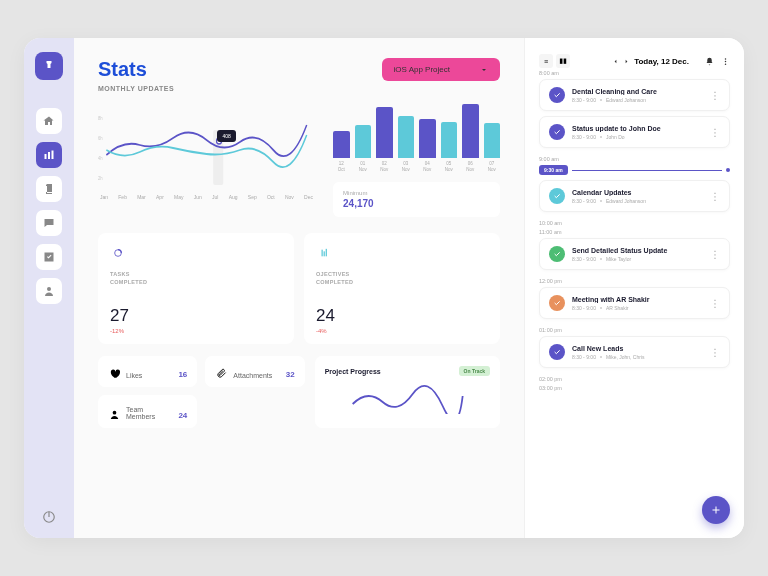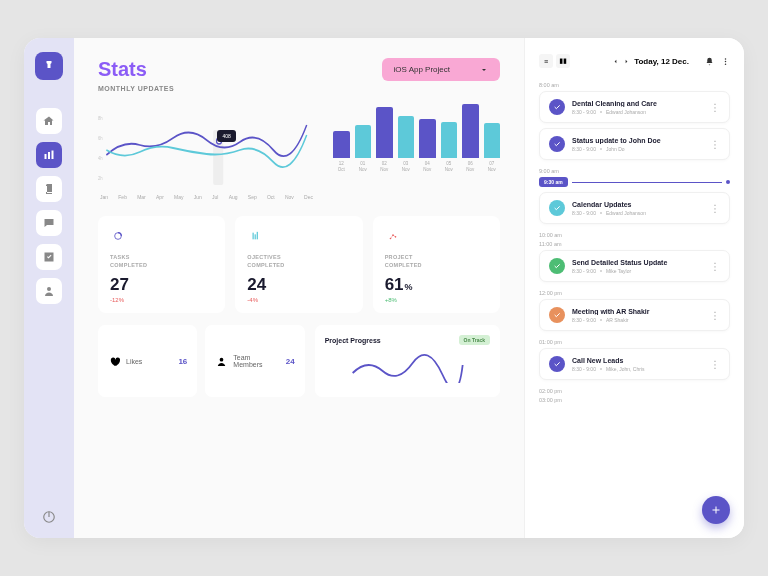--- a/index.html
+++ b/index.html
@@ -10,23 +10,23 @@
 .logo svg{width:12px;height:12px;fill:#fff}
 .nav{display:flex;flex-direction:column;gap:8px}
 .nav-item{width:26px;height:26px;border-radius:7px;display:flex;align-items:center;justify-content:center;cursor:pointer;background:#fff}
 .nav-item.active{background:#5b54c7}
 .nav-item svg{width:12px;height:12px;fill:#888}
 .nav-item.active svg{fill:#fff}
 .power{position:absolute;bottom:14px;width:14px;height:14px}
 .power svg{width:14px;height:14px;fill:none;stroke:#888;stroke-width:2}
 .main{flex:1;padding:20px 24px;overflow:hidden}
 .header{display:flex;justify-content:space-between;align-items:flex-start;margin-bottom:18px}
-.title{font-size:20px;font-weight:700;color:#8b5cf6}
+.title{font-size:20px;font-weight:700;color:#1d4ed8}
 .subtitle{font-size:7px;font-weight:600;letter-spacing:.5px;color:#888;margin-top:4px}
-.project-select{background:#f9a8d4;border-radius:6px;padding:7px 12px;font-size:8px;font-weight:500;display:flex;align-items:center;gap:30px;cursor:pointer;color:#333}
+.project-select{background:#ec4899;border-radius:6px;padding:7px 12px;font-size:8px;font-weight:500;display:flex;align-items:center;gap:30px;cursor:pointer;color:#333}
 .project-select svg{width:8px;height:8px;fill:#333}
 .charts{display:flex;gap:18px;margin-bottom:16px}
 .chart-left{flex:1.3}
 .chart-right{flex:1}
 .chart-title{font-size:10px;font-weight:700;color:#1a1a2e}
 .chart-sub{font-size:6px;color:#aaa;margin-top:2px}
 .chart-header{display:flex;justify-content:space-between;align-items:flex-start;margin-bottom:10px}
 .chart-icon{width:18px;height:18px;background:#f0f0f0;border-radius:50%;display:flex;align-items:center;justify-content:center}
 .chart-icon svg{width:9px;height:9px;fill:none;stroke:#888;stroke-width:2}
 .line-chart{height:80px;position:relative}
@@ -39,39 +39,39 @@
 .minmax{display:flex;gap:10px;margin-top:10px}
 .mm-box{flex:1;background:#fff;border-radius:6px;padding:8px 10px}
 .mm-label{font-size:6px;color:#aaa}
 .mm-value{font-size:10px;font-weight:700;color:#5b54c7;margin-top:2px}
 .mm-box.max .mm-value{color:#5dc9d9}
 .stats-row{display:flex;gap:10px;margin-bottom:12px}
 .stat-card{flex:1;background:#fff;border-radius:8px;padding:12px 12px 10px}
 .stat-icon{width:16px;height:16px;border-radius:50%;display:flex;align-items:center;justify-content:center;margin-bottom:10px}
 .stat-icon svg{width:10px;height:10px}
 .stat-label{font-size:5.5px;color:#aaa;font-weight:600;letter-spacing:.3px;line-height:1.4}
-.stat-value{font-size:17px;font-weight:700;color:#1a1a2e;margin-top:6px;display:flex;align-items:baseline}
+.stat-value{font-size:17px;font-weight:400;color:#1a1a2e;margin-top:20px;display:flex;align-items:baseline}
 .stat-value .pct{font-size:9px;margin-left:1px}
 .stat-change{font-size:6px;margin-top:2px}
 .stat-change.neg{color:#e85d5d}
 .stat-change.pos{color:#4dbd74}
 .bottom-row{display:flex;gap:10px}
 .info-grid{display:grid;grid-template-columns:1fr 1fr;gap:8px;flex:1.25}
-.info-card{background:#fff;border-radius:7px;padding:8px 10px;display:flex;align-items:center;gap:6px}
+.info-card{background:#fff;border-radius:7px;padding:8px 10px;display:flex;align-items:flex-end;gap:6px}
 .info-icon{width:12px;height:12px;display:flex;align-items:center;justify-content:center}
 .info-icon svg{width:11px;height:11px;fill:#888}
 .info-label{font-size:7px;color:#666;flex:1}
 .info-value{font-size:8px;font-weight:700;color:#5b54c7}
 .progress-card{flex:1;background:#fff;border-radius:7px;padding:10px}
 .progress-header{display:flex;justify-content:space-between;align-items:center;margin-bottom:8px}
 .progress-title{font-size:7px;font-weight:700;color:#1a1a2e}
 .progress-badge{background:#d4f0d4;color:#4a8a4a;font-size:5px;padding:2px 5px;border-radius:3px;font-weight:600}
 .progress-chart svg{width:100%;height:30px}
 .schedule{width:220px;background:#fff;padding:16px 14px;border-left:1px solid #f0f0f0;position:relative}
-.sched-header{display:flex;align-items:center;gap:8px;margin-bottom:14px}
+.sched-header{display:flex;align-items:center;gap:8px;margin-bottom:2px}
 .view-toggles{display:flex;gap:3px}
 .view-btn{width:14px;height:14px;border-radius:3px;background:#f5f5f5;display:flex;align-items:center;justify-content:center;cursor:pointer;font-size:7px}
 .date-nav{display:flex;align-items:center;gap:4px;font-size:8px;font-weight:600;margin-left:auto}
 .date-nav svg{width:7px;height:7px;fill:#333;cursor:pointer}
 .sched-icons{display:flex;gap:7px;margin-left:8px}
 .sched-icons svg{width:9px;height:9px;fill:#333;cursor:pointer}
 .timeline{font-size:5.5px;color:#aaa;position:relative}
 .time-label{margin-bottom:3px}
 .events{margin-bottom:8px}
 .event-card{background:#fff;border:1px solid #f0f0f0;border-radius:7px;padding:7px 9px;display:flex;align-items:center;gap:7px;margin-bottom:5px;box-shadow:0 1px 3px rgba(0,0,0,.03)}
@@ -216,20 +216,24 @@
             <div class="bar-group">
               <div class="bar" style="height: 54px; background: rgb(91, 84, 199);"></div>
               <div class="bar-label">06<br>Nov</div>
             </div>
             <div class="bar-group">
               <div class="bar" style="height: 34.8px; background: rgb(93, 201, 217);"></div>
               <div class="bar-label">07<br>Nov</div>
             </div>
           </div>
         <div class="minmax">
+          <div class="mm-box">
+            <div class="mm-label">Minimum</div>
+            <div class="mm-value">24,170</div>
+          </div>
         </div>
       </div>
     </div>
 
     <div class="stats-row" id="stats-row">
         <div class="stat-card">
           <div class="stat-icon" style="color:#5b54c7">
             <svg viewBox="0 0 24 24">
               <circle cx="12" cy="12" r="8" fill="none" stroke="currentColor" stroke-width="2"></circle>
               <path d="M12 4a8 8 0 018 8" stroke="currentColor" stroke-width="3" fill="none"></path>
@@ -244,45 +248,41 @@
             <svg viewBox="0 0 24 24">
               <rect x="6" y="4" width="3" height="16" fill="currentColor"></rect>
               <rect x="11" y="8" width="3" height="12" fill="currentColor"></rect>
               <rect x="16" y="2" width="3" height="18" fill="currentColor"></rect>
             </svg>
           </div>
   <div class="stat-label">OJECTIVES<br>COMPLETED</div>
   <div class="stat-value">24</div>
   <div class="stat-change neg">-4%</div>
         </div>
-        <div class="stat-card">
-          <div class="stat-icon" style="color:#e85d5d">
-            <svg viewBox="0 0 24 24">
-              <circle cx="6" cy="18" r="2" fill="currentColor"></circle>
-              <circle cx="12" cy="10" r="2" fill="currentColor"></circle>
-              <circle cx="18" cy="14" r="2" fill="currentColor"></circle>
-              <path d="M6 18l6-8 6 4" stroke="currentColor" fill="none"></path>
-            </svg>
-          </div>
-  <div class="stat-label">PROJECT<br>COMPLETED</div>
-  <div class="stat-value">61<span class="pct">%</span></div>
-  <div class="stat-change pos">+8%</div>
-        </div>
       </div>
 
     <div class="bottom-row">
       <div class="info-grid" id="info-grid">
           <div class="info-card">
             <div class="info-icon">
               <svg viewBox="0 0 24 24">
                 <path d="M12 21s-8-5-8-12a5 5 0 0110-1 5 5 0 0110 1c0 7-8 12-8 12z" fill="currentColor"></path>
               </svg>
             </div>
             <div class="info-label">Likes</div>
             <div class="info-value">16</div>
+          </div>
+          <div class="info-card">
+            <div class="info-icon">
+              <svg viewBox="0 0 24 24">
+                <path d="M21 10l-9 9a5 5 0 01-7-7l9-9a3 3 0 014 4l-9 9a1 1 0 01-2-2l8-8" fill="none" stroke="currentColor" stroke-width="2"></path>
+              </svg>
+            </div>
+            <div class="info-label">Attachments</div>
+            <div class="info-value">32</div>
           </div>
           <div class="info-card">
             <div class="info-icon">
               <svg viewBox="0 0 24 24">
                 <circle cx="12" cy="8" r="4" fill="currentColor"></circle>
                 <path d="M4 22c0-4 4-7 8-7s8 3 8 7z" fill="currentColor"></path>
               </svg>
             </div>
             <div class="info-label">Team Members</div>
             <div class="info-value">24</div>

